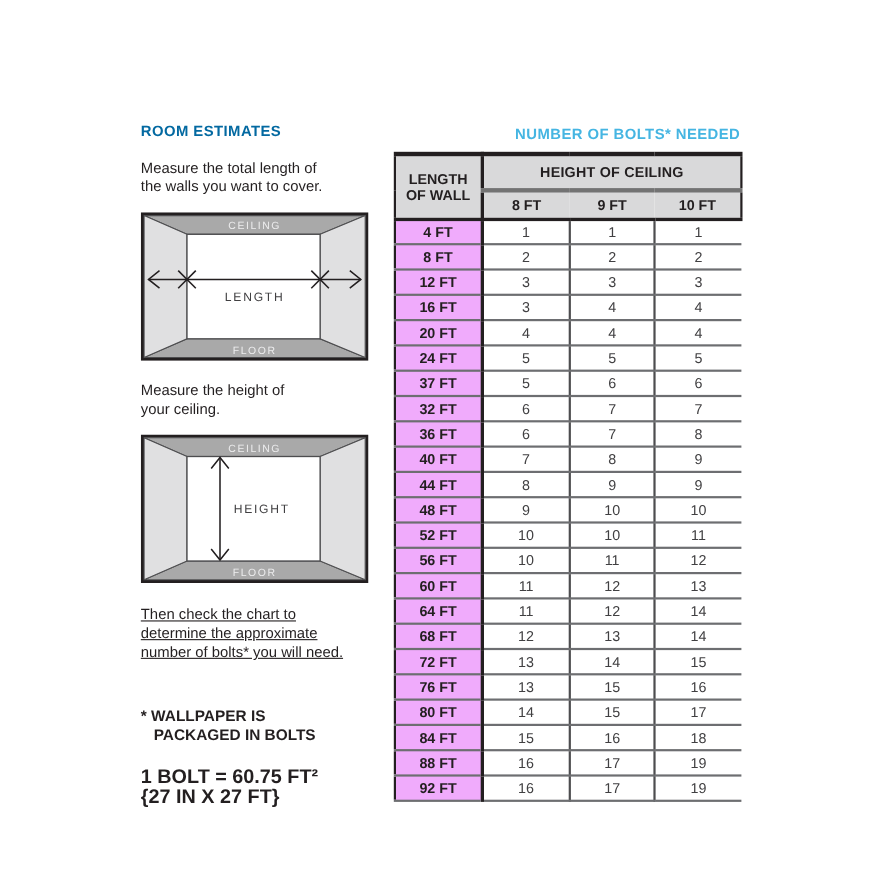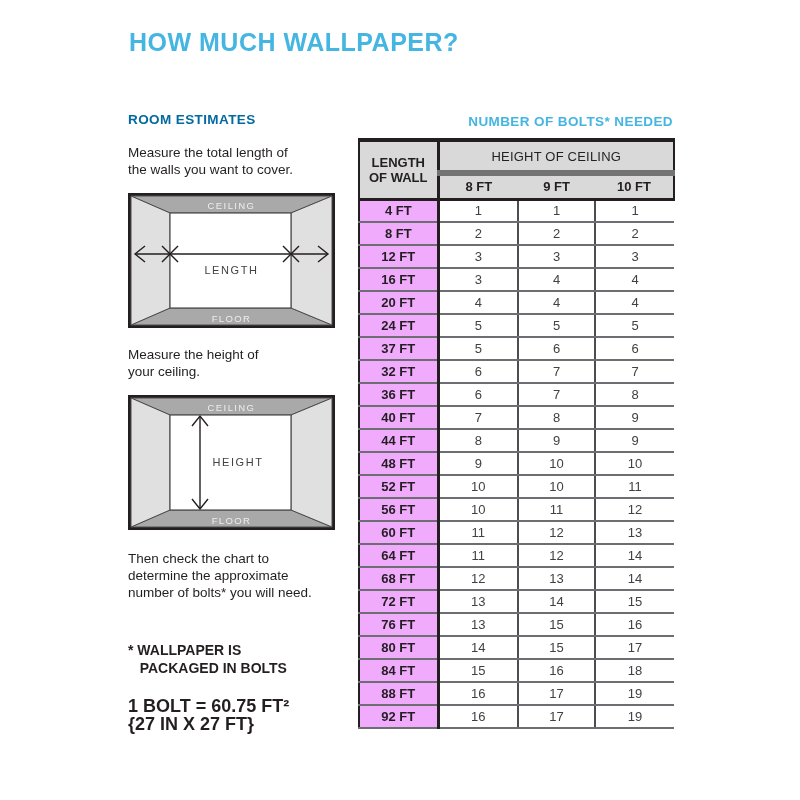--- a/index.html
+++ b/index.html
@@ -21,21 +21,21 @@
   .left-col { position: absolute; left: 128px; top: 112px; width: 212px; }
   .section-heading {
     font-size: 13.5px; font-weight: bold; letter-spacing: 0.4px;
     color: #0369a1; margin-bottom: 17px;
   }
   .step-text {
     font-size: 13.5px; line-height: 17px; color: #231f20;
     white-space: pre-line; margin-bottom: 15px;
   }
   .room-svg { display: block; margin-bottom: 18px; }
-  .step-chart { margin-top: 20px; margin-bottom: 40px; }
+  .step-chart { margin-top: 20px; margin-bottom: 40px; text-decoration: underline; }
   .footnote {
     font-size: 14px; font-weight: bold; line-height: 18px;
     white-space: pre-wrap; margin-bottom: 20px;
   }
   .bolt-size {
     font-size: 18px; font-weight: bold; line-height: 18px;
     white-space: pre-line;
   }
   
   .right-col { position: absolute; left: 358px; top: 114px; width: 315px; }
@@ -55,44 +55,43 @@
     text-align: center; vertical-align: middle;
     font-size: 13px;
   }
   thead th { background: #d9d9da; color: #231f20; }
   th.len-header {
     white-space: pre-line; font-weight: bold; line-height: 15px;
     border-right: 3px solid #231f20;
     border-bottom: 3px solid #231f20;
   }
   th.group-header {
-    height: 33px; font-weight: normal; letter-spacing: 0.2px;
+    height: 33px; font-weight: bold; letter-spacing: 0.2px;
     border-right: 2px solid #231f20;
-    border-bottom: 6px solid #737373;
+    border-bottom: 4px solid #737373;
   }
   tr.sub-header th { height: 26px; font-weight: bold; border-bottom: 3px solid #231f20; }
   tr.sub-header th:last-child { border-right: 2px solid #231f20; }
   tbody th {
     height: 23px; background: #f0abfc; font-weight: bold;
     border-right: 3px solid #231f20;
     border-bottom: 2px solid #6d6e71;
   }
   tbody td {
     height: 23px; color: #414042;
     border-right: 2px solid #4d4d4f;
     border-bottom: 2px solid #6d6e71;
   }
   tbody td:last-child { border-right: none; }
 </style>
 </head>
 <body>
 
 <div class="page">
 
-  <h1 class="page-title">HOW MUCH WALLPAPER?</h1>
 
   <div class="left-col">
     <h2 class="section-heading">ROOM ESTIMATES</h2>
 
     <p class="step-text">Measure the total length of
 the walls you want to cover.</p>
 
     <svg class="room-svg" width="207" height="135" viewBox="0 0 207 135">
       <rect x="1.5" y="1.5" width="204" height="132" fill="#ffffff" stroke="#231f20" stroke-width="3"></rect>
       <polygon points="3,3 204,3 163,20 42,20" fill="#a9a9a9" stroke="#4d4d4f" stroke-width="1"></polygon>

